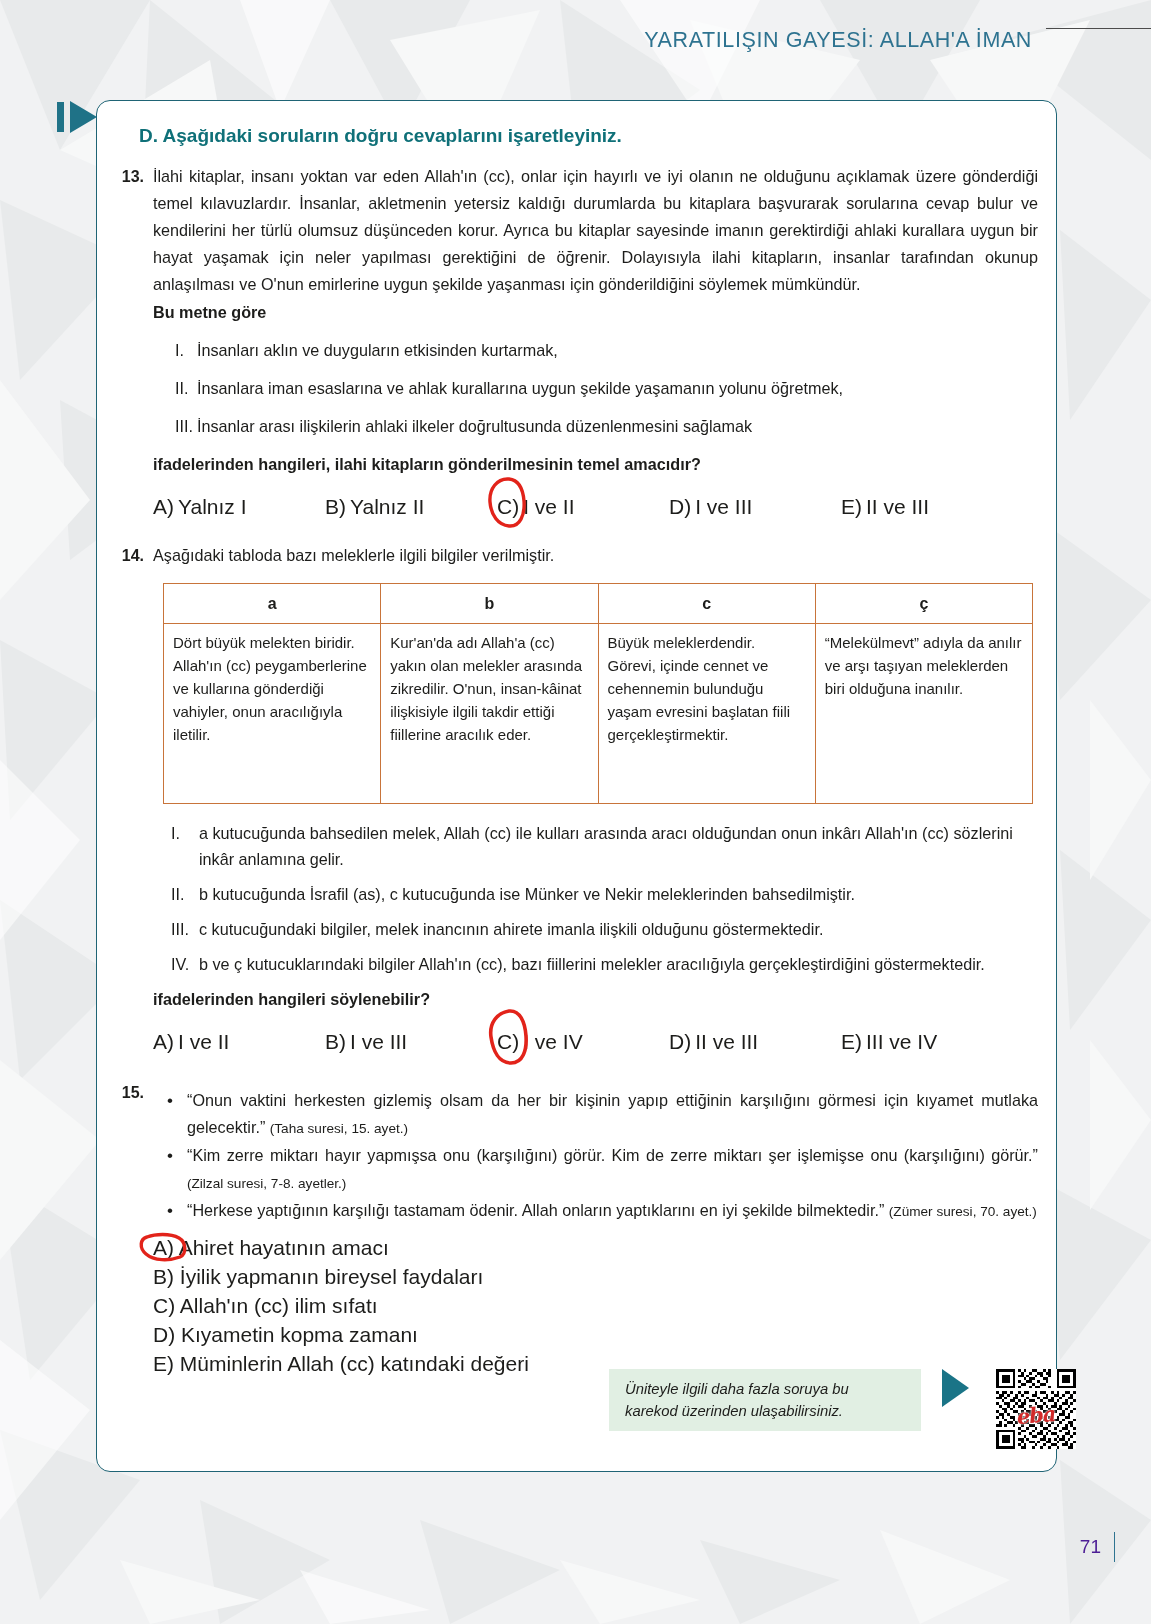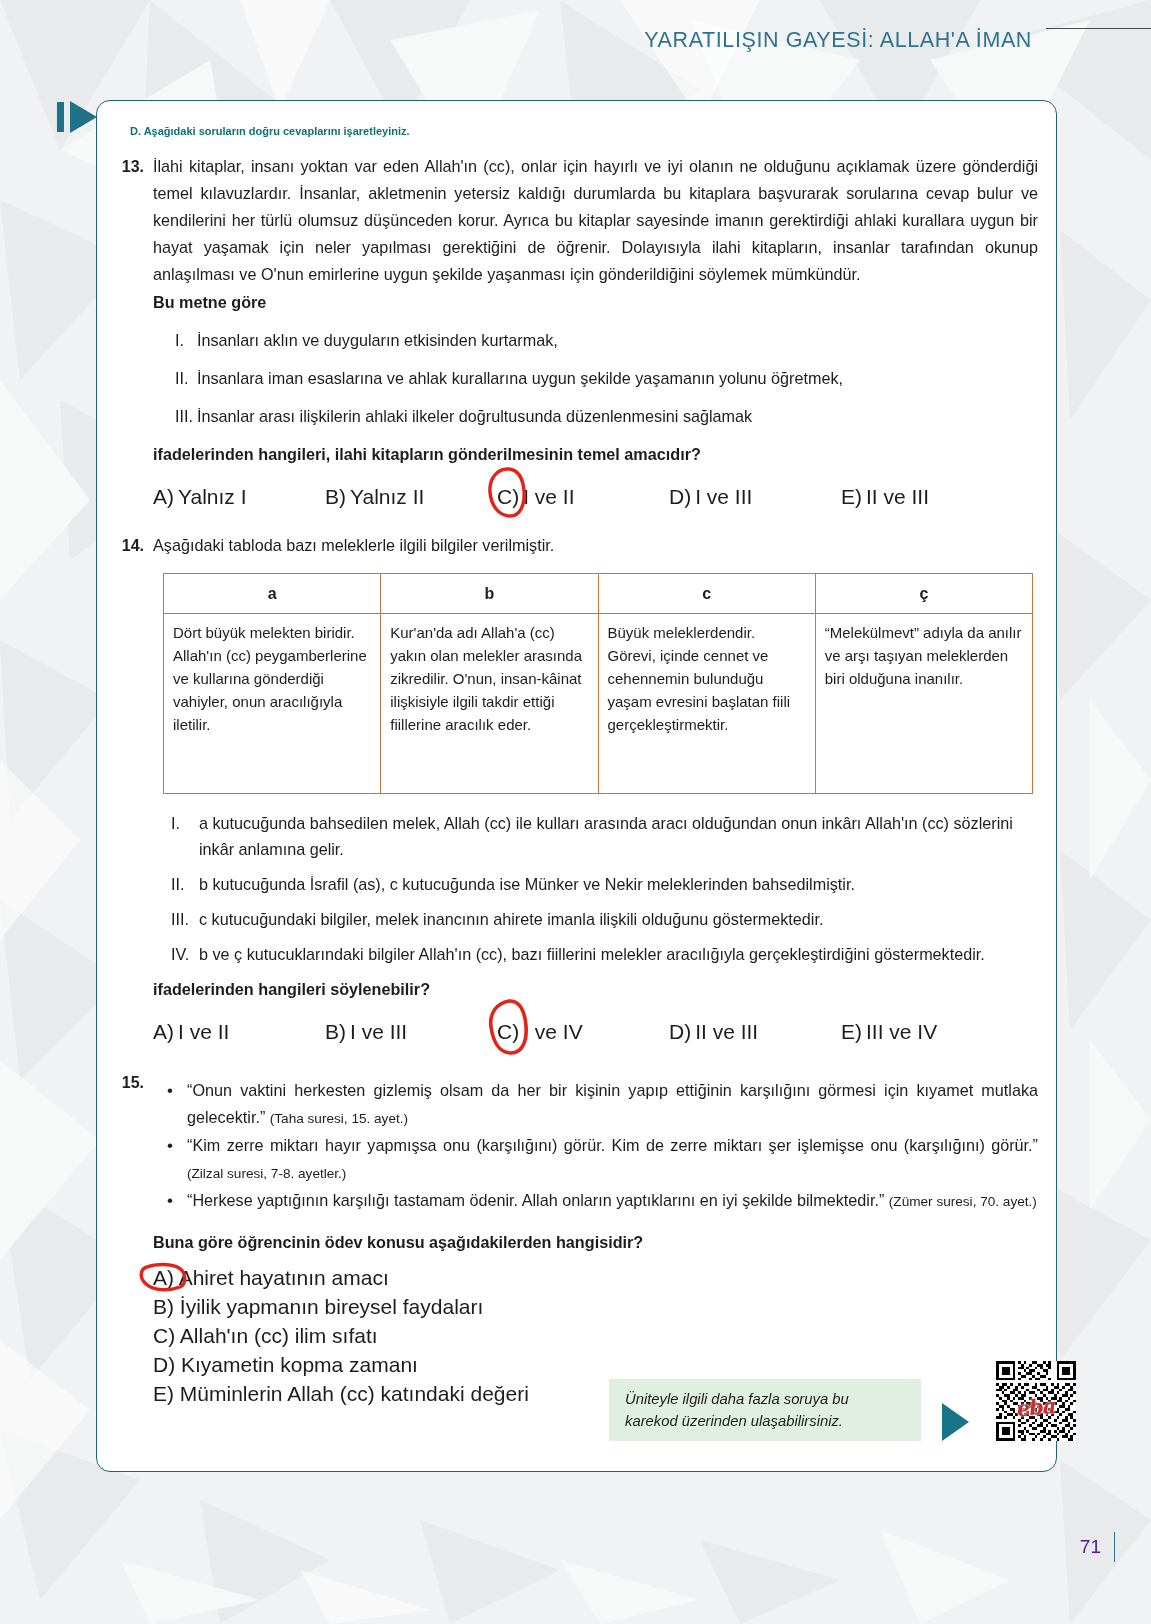--- a/index.html
+++ b/index.html
@@ -75,22 +75,22 @@
     position: absolute;
     left: 22px;
     top: 16px;
     right: 18px;
     bottom: 10px;
   }
 
   .section-heading {
     color: #0f7078;
     font-weight: bold;
-    font-size: 11px;
-    margin: 8px 0 0 11px;
+    font-size: 19px;
+    margin: 8px 0 0 20px;
   }
 
   
   .question {
     display: flex;
     margin-top: 16px;
   }
   .q-num {
     font-weight: bold;
     font-size: 16px;
@@ -216,21 +216,21 @@
   }
   .bullet-list .btxt { flex: 1; }
   .ref { font-size: 13.6px; }
 
   
   .callout-wrap {
     position: absolute;
     left: 490px;
     bottom: 20px;
     display: flex;
-    align-items: flex-end;
+    align-items: flex-start;
     height: 72px;
     gap: 12px;
   }
   .callout {
     background: #e1efe3;
     width: 312px;
     height: 62px;
     display: flex;
     align-items: center;
     padding: 0 16px;
@@ -480,21 +480,20 @@
             <li>
               <span class="dot">•</span>
               <span class="btxt"><span>“Kim zerre miktarı hayır yapmışsa onu (karşılığını) görür. Kim de zerre miktarı şer işlemişse onu (karşılığını) görür.”</span> <span class="ref">(Zilzal suresi, 7-8. ayetler.)</span></span>
             </li>
             <li>
               <span class="dot">•</span>
               <span class="btxt"><span>“Herkese yaptığının karşılığı tastamam ödenir. Allah onların yaptıklarını en iyi şekilde bilmektedir.”</span> <span class="ref">(Zümer suresi, 70. ayet.)</span></span>
             </li>
           </ul>
 
-          <div class="q-prompt" style="margin-top:14px;">Buna göre öğrencinin ödev konusu aşağıdakilerden hangisidir?</div>
 
           <div class="options-col">
             <div class="optv">
               <svg class="red-mark" style="left:-16px; top:-5px; width:56px; height:38px;" viewBox="0 0 56 38">
                 <path d="M10,9 C3,11 2,20 9,26 C17,33 32,33 43,29 C50,26 49,14 42,10 C33,5 18,6 10,9 Z" fill="none" stroke="#e2231a" stroke-width="3.4" stroke-linecap="round" stroke-linejoin="round"></path>
               </svg>
               <span class="lab">A)</span> <span>Ahiret hayatının amacı</span>
             </div>
             <div class="optv">
               <span class="lab">B)</span> <span>İyilik yapmanın bireysel faydaları</span>

